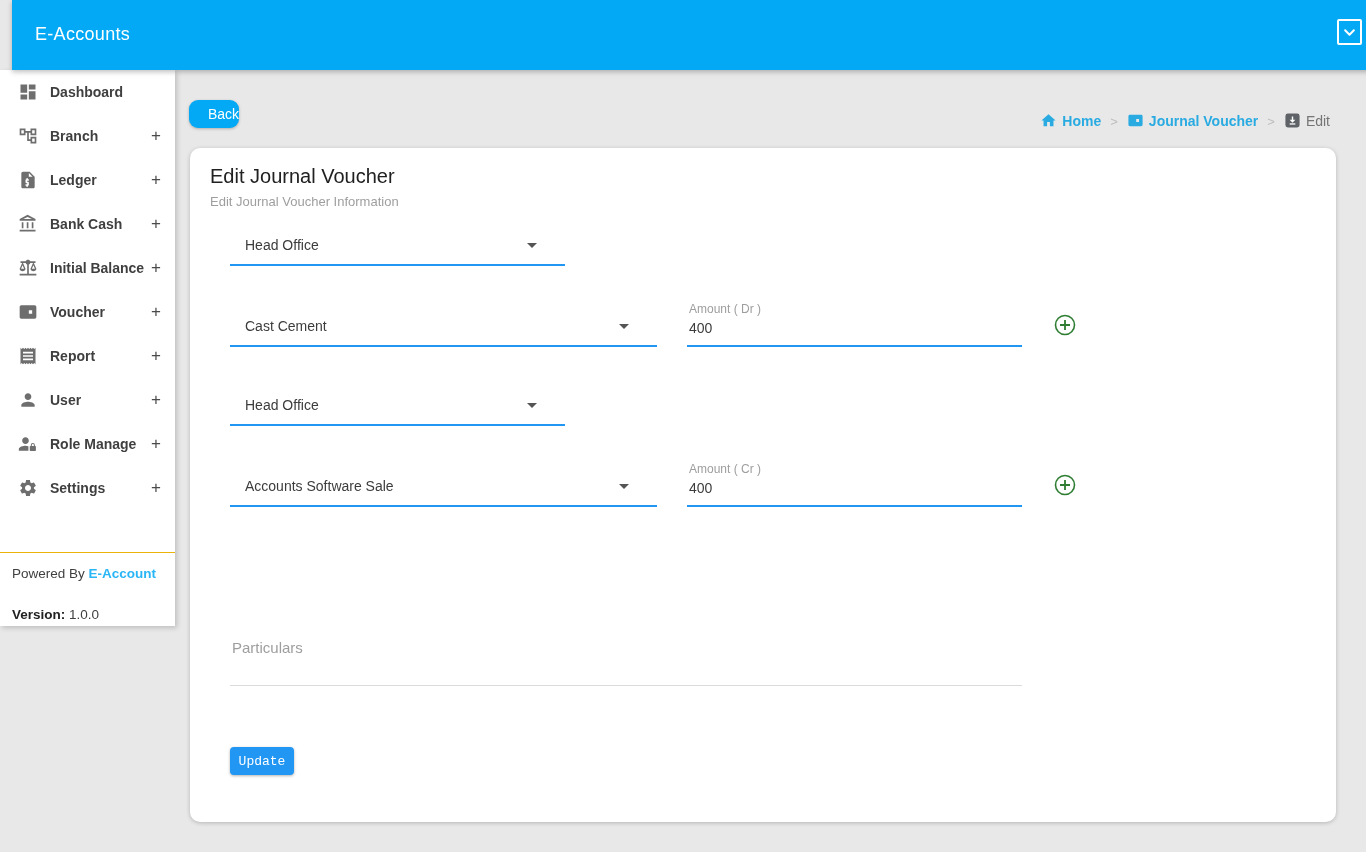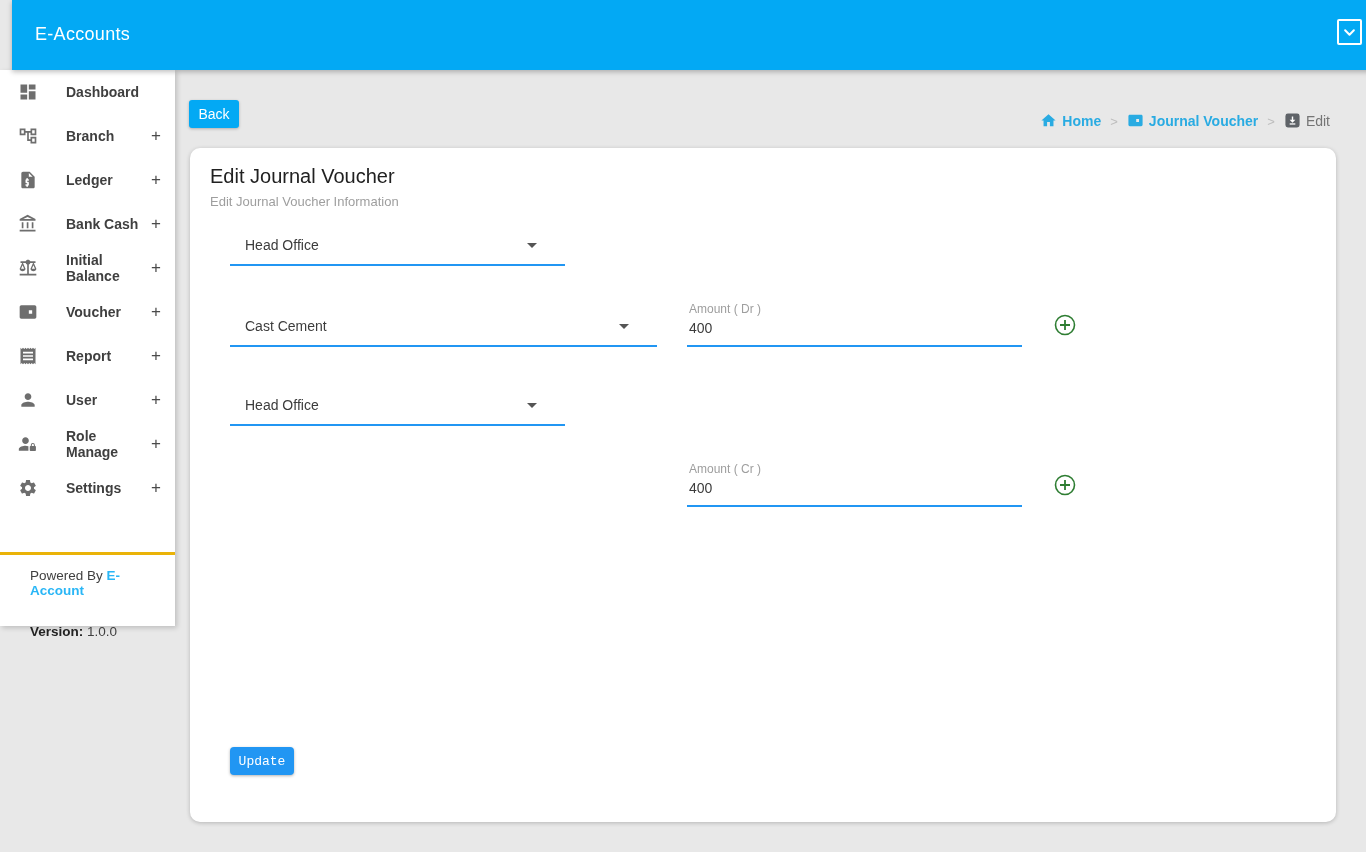--- a/index.html
+++ b/index.html
@@ -15,34 +15,34 @@
     background:transparent; border:2px solid #fff; border-radius:2px;
     display:flex; align-items:center; justify-content:center; cursor:pointer; }
 
   
   .sidebar { position:absolute; left:0; top:70px; width:175px; height:556px;
     background:#fff; z-index:5; box-shadow:2px 2px 5px rgba(0,0,0,.18); }
   .side-item { height:44px; display:flex; align-items:center;
     padding:0 14px 0 18px; cursor:pointer; }
   .sicon { width:20px; height:20px; display:inline-flex; flex:0 0 20px; }
   .sicon svg { width:20px; height:20px; fill:#6e6e6e; }
-  .slabel { margin-left:28px; font-size:14px; font-weight:bold; color:#3f3f3f; }
+  .slabel { margin-left:12px; font-size:14px; font-weight:bold; color:#3f3f3f; }
   .splus { margin-left:auto; font-size:17px; font-weight:400; color:#4a4a4a; }
-  .side-footer { border-top:3px solid #eab308; margin-top:42px;
-    padding:13px 14px 0 30px; }
+  .side-footer { border-top:1px solid #eab308; margin-top:42px;
+    padding:13px 14px 0 12px; }
   .powered { font-size:13.5px; color:#3f3f3f; }
   .powered .brand { color:var(--link); font-weight:bold; }
   .version { margin-top:26px; font-size:13.5px; color:#3f3f3f; }
   .version .vlabel { font-weight:bold; color:#222; }
 
   
   .back-btn { position:absolute; left:189px; top:100px; width:50px; height:28px;
     background:var(--header); color:#fff; font-size:14px; border:none;
-    border-radius:3px; cursor:pointer; box-shadow:0 1px 3px rgba(0,0,0,.25);
-    font-family:"Liberation Sans", sans-serif; }
+    border-radius:9px; cursor:pointer; box-shadow:0 1px 3px rgba(0,0,0,.25);
+    font-family:"Liberation Sans", sans-serif;text-align:right; }
 
   .breadcrumb { position:absolute; top:112px; right:36px; display:flex;
     align-items:flex-end; font-size:14px; z-index:2; }
   .bc-link { display:flex; align-items:center; color:var(--breadcrumb);
     font-weight:bold; text-decoration:none; cursor:pointer; }
   .bc-current { display:flex; align-items:center; color:#757575; font-weight:400; }
   .bicon { width:17px; height:17px; margin-right:5px; display:inline-flex; }
   .bicon svg { width:17px; height:17px; }
   .bc-sep { color:#BDBDBD; margin:0 9px; font-size:13px; }
 
@@ -261,27 +261,34 @@
         <circle cx="12" cy="12" r="9.5" fill="none" stroke="#2E7D32" stroke-width="1.6"></circle>
         <path d="M12 7v10M7 12h10" stroke="#2E7D32" stroke-width="1.8" fill="none"></path>
       </svg>
   </button>
 
   <div class="fld sel" style="left:40px;top:234px;width:335px">
     <span class="val">Head Office</span>
     <span class="caret"></span>
   </div>
 
+  <div class="fld sel" style="left:40px;top:315px;width:427px">
+    <span class="val">Accounts Software Sale</span>
+    <span class="caret"></span>
+  </div>
   <div class="fld amt" style="left:497px;top:299px;width:335px">
     <span class="lbl">Amount ( Cr )</span>
     <span class="val">400</span>
   </div>
   <button class="plus-btn" style="left:863px;top:325px">
     <svg viewBox="0 0 24 24">
         <circle cx="12" cy="12" r="9.5" fill="none" stroke="#2E7D32" stroke-width="1.6"></circle>
         <path d="M12 7v10M7 12h10" stroke="#2E7D32" stroke-width="1.8" fill="none"></path>
       </svg>
   </button>
 
 
+  <div class="fld area" style="left:40px;top:478px;width:792px">
+    <span class="ph">Particulars</span>
+  </div>
 
   <button class="update-btn">Update</button>
 </div>
 
 </body></html>

